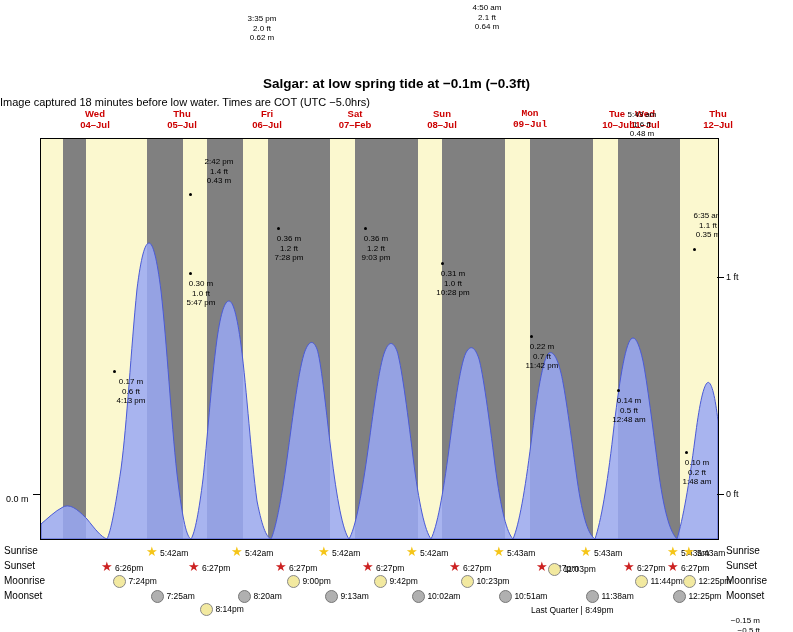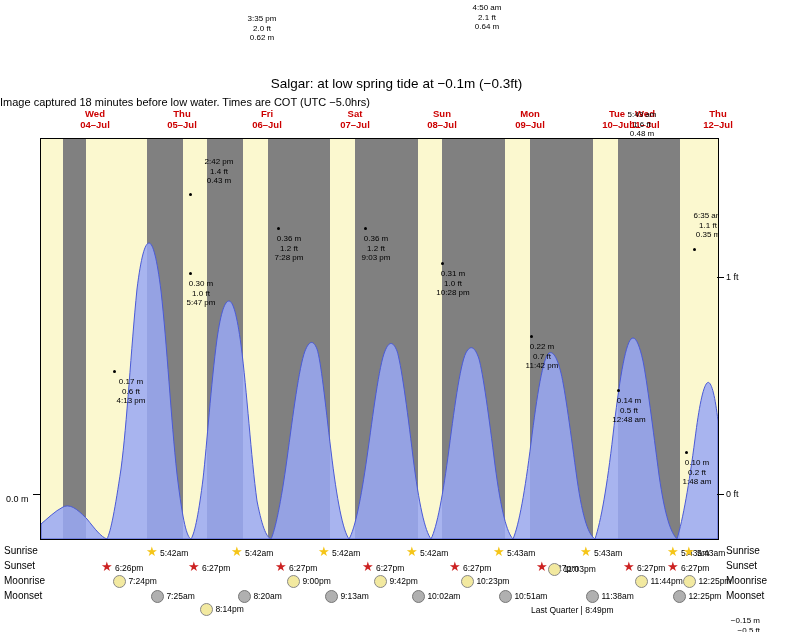--- a/index.html
+++ b/index.html
@@ -6,21 +6,21 @@
   body{
     width:793px;height:632px;
     background:#ffffff;
     font-family:"Liberation Sans", sans-serif;
     color:#000;
     position:relative;
     overflow:hidden;
   }
   .abs{position:absolute;}
   .tiny{font-size:8px;line-height:9.5px;}
-  .title{font-size:13.5px;font-weight:normal;text-align:center;width:100%;}
+  .title{font-size:13.5px;font-weight:bold;text-align:center;width:100%;}
   .subtitle{font-size:11px;text-align:left;width:100%;}
   .daylabel{font-size:9.5px;font-weight:bold;color:#cc0000;text-align:center;line-height:11px;}
   .center{text-align:right;}
   .plot{
     position:absolute;left:40px;top:138px;width:677px;height:400px;
     background:#fbf8cf;
     border:1px solid #000;
     overflow:hidden;
   }
   .nightband{position:absolute;top:0;height:100%;background:#808080;}
@@ -61,27 +61,27 @@
 <div class="abs daylabel" style="left:147px;top:108px;width:70px;">
   <div>Thu</div>
   <div>05–Jul</div>
 </div>
 <div class="abs daylabel" style="left:232px;top:108px;width:70px;">
   <div>Fri</div>
   <div>06–Jul</div>
 </div>
 <div class="abs daylabel" style="left:320px;top:108px;width:70px;">
   <div>Sat</div>
-  <div>07–Jul</div>
+  <div>07–Feb</div>
 </div>
 <div class="abs daylabel" style="left:407px;top:108px;width:70px;">
   <div>Sun</div>
   <div>08–Jul</div>
 </div>
-<div class="abs daylabel" style="left:495px;top:108px;width:70px;">
+<div class="abs daylabel" style="left:495px;top:108px;width:70px;font-family:Liberation Mono, monospace;">
   <div>Mon</div>
   <div>09–Jul</div>
 </div>
 <div class="abs daylabel" style="left:582px;top:108px;width:70px;">
   <div>Tue</div>
   <div>10–Jul</div>
 </div>
 <div class="abs daylabel" style="left:610px;top:108px;width:70px;">
   <div>Wed</div>
   <div>11–Jul</div>

